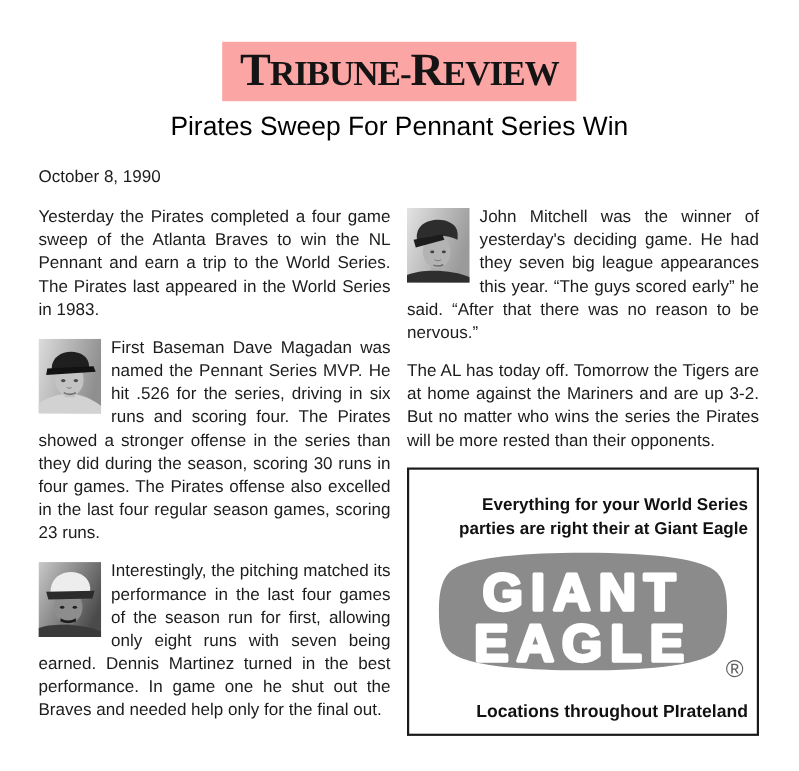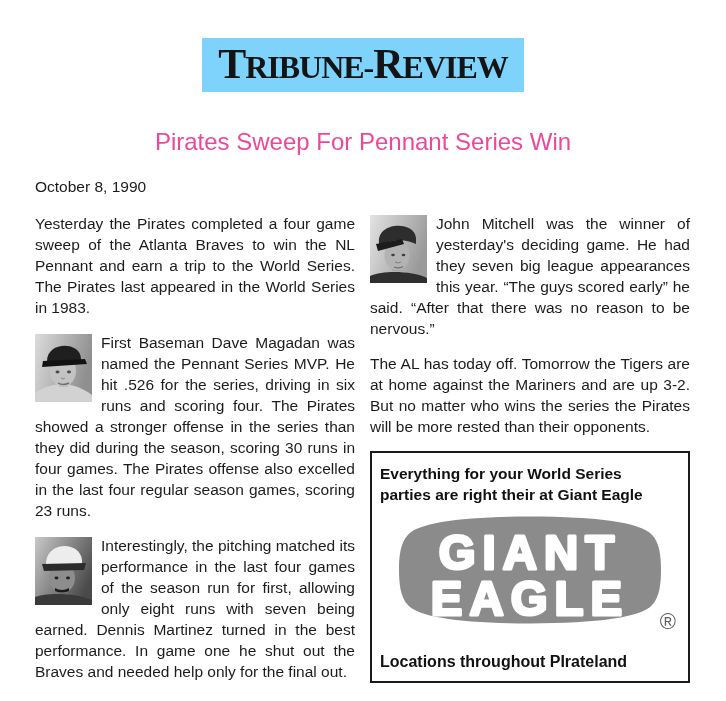--- a/index.html
+++ b/index.html
@@ -7,39 +7,39 @@
   body {
     background: #ffffff;
     color: #1c1c1c;
     font-family: "Liberation Sans", sans-serif;
     overflow: hidden;
   }
   
   .masthead-wrap { text-align: center; padding-top: 38px; }
   .masthead {
     display: inline-block;
-    background: #7dd3fc;
+    background: #fca5a5;
     padding: 2px 16px 4px 16px;
     white-space: nowrap;
   }
   .masthead span {
     font-family: "Liberation Serif", serif;
     font-weight: bold;
     color: #141414;
     letter-spacing: -1px;
   }
   .mh-big   { font-size: 42px; }
   .mh-small { font-size: 32px; }
   
   .headline {
     text-align: center;
     font-size: 24px;
     font-weight: 400;
-    color: #ec4899;
-    margin-top: 36px;
+    color: #000000;
+    margin-top: 10px;
   }
   .dateline {
     margin: 22px 0 0 35px;
     font-size: 15.5px;
   }
   
   .cols {
     display: flex;
     gap: 15px;
     margin: 17px 36px 0 35px;
@@ -57,22 +57,22 @@
     width: 57px;
     height: 68px;
     margin: 2px 9px 1px 0;
   }
   .photo svg { display: block; width: 57px; height: 68px; }
   
   .ad-box {
     margin-top: 14px;
     border: 2px solid #1a1a1a;
     width: 320px;
-    padding: 10px 8px 9px 8px;
-    text-align: left;
+    padding: 22px 8px 9px 8px;
+    text-align: right;
   }
   .ad-heading {
     font-weight: bold;
     font-size: 15.5px;
     line-height: 21px;
     color: #111;
   }
   .ad-heading span { display: block; }
   .ge-logo-wrap {
     position: relative;

